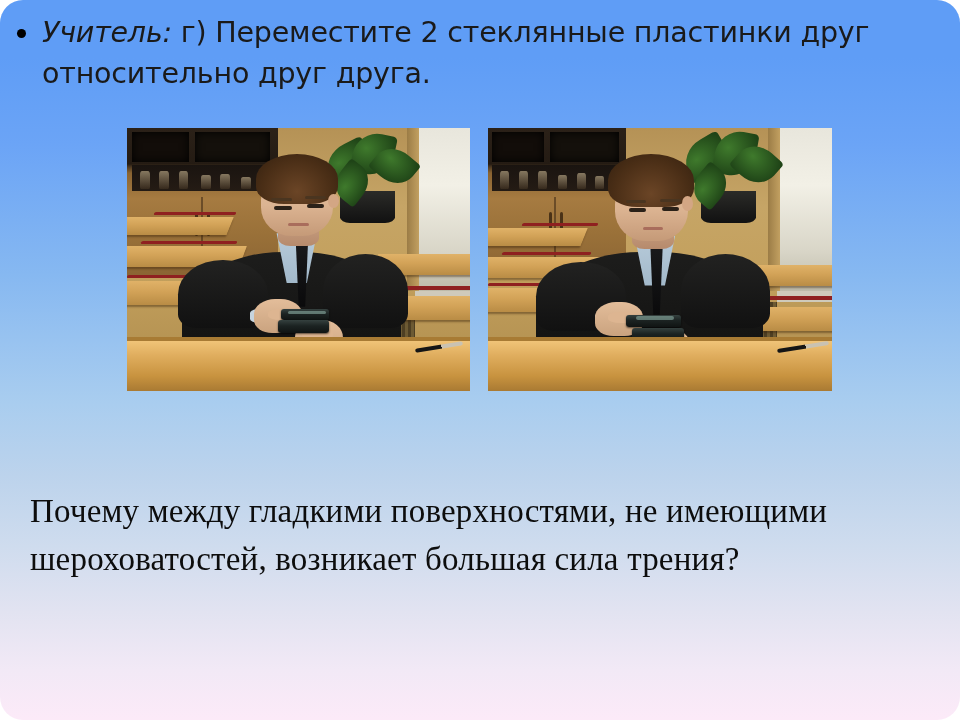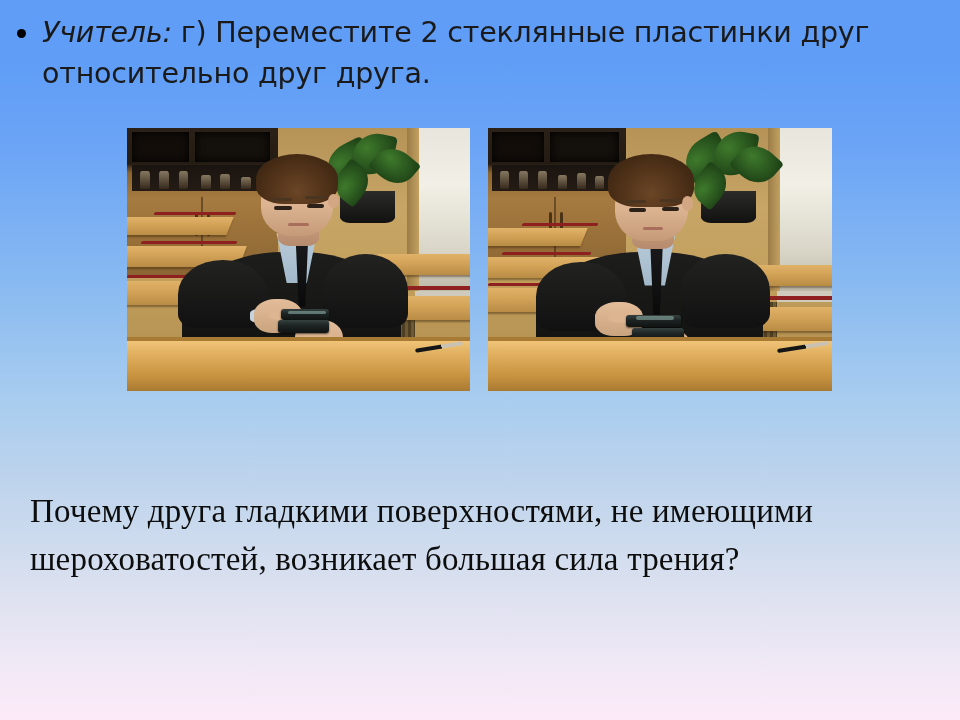--- a/index.html
+++ b/index.html
@@ -22,20 +22,21 @@
         #5f9df6 8%,
         #6ba4f6 20%,
         #86b8f1 38%,
         #a9cdef 56%,
         #bcd3ec 66%,
         #cfdcee 76%,
         #e2e3f1 85%,
         #f2e9f6 93%,
         #fceaf8 100%);
     overflow: hidden;
+    border-radius: 23px;
   }
 
   
   #bullet-block {
     position: absolute;
     left: 10px;
     top: 12px;
     width: 930px;
     display: flex;
     align-items: flex-start;
@@ -400,15 +401,15 @@
       <div class="plate" style="left:40%;top:71%;width:16%;height:4.5%"></div>
       <div class="plate-hi" style="left:43%;top:71.5%;width:11%;height:1.4%"></div>
       <div class="plate" style="left:42%;top:76%;width:15%;height:5%"></div>
 
       <div class="foredesk-lip"></div>
       <div class="foredesk"></div>
       <div class="pen" style="right:1%;bottom:16%;width:15%"></div>
     </div>
   </div>
 
-  <div id="question">Почему друга гладкими поверхностями, не имеющими шероховатостей, возникает большая сила трения?</div>
+  <div id="question">Почему между гладкими поверхностями, не имеющими шероховатостей, возникает большая сила трения?</div>
 
 </div>
 
 </body></html>

